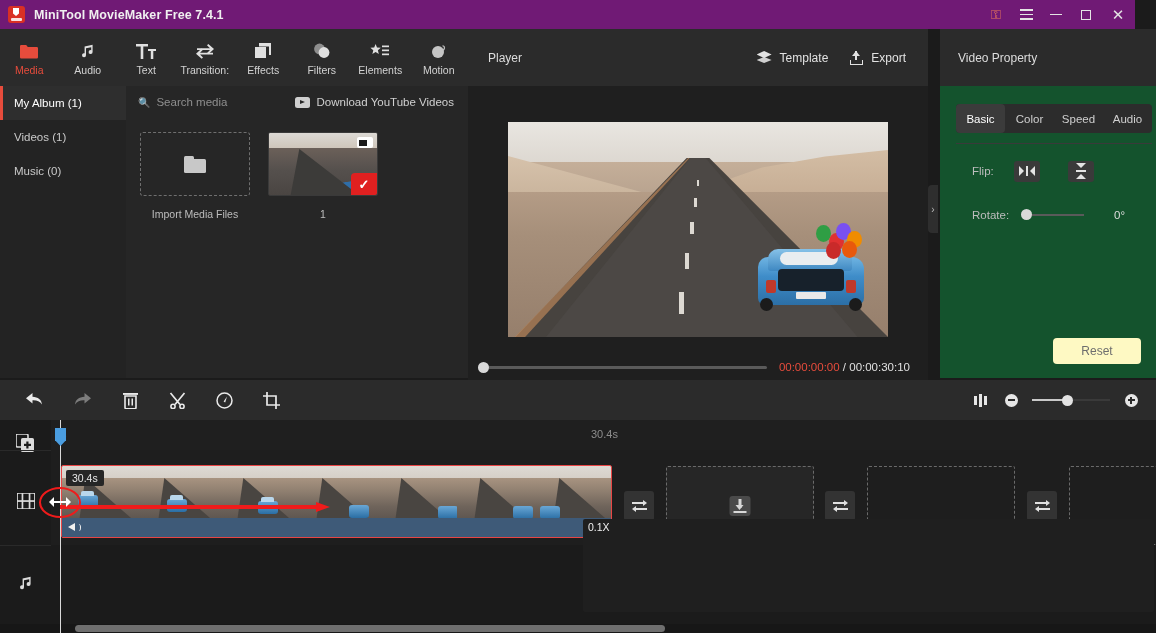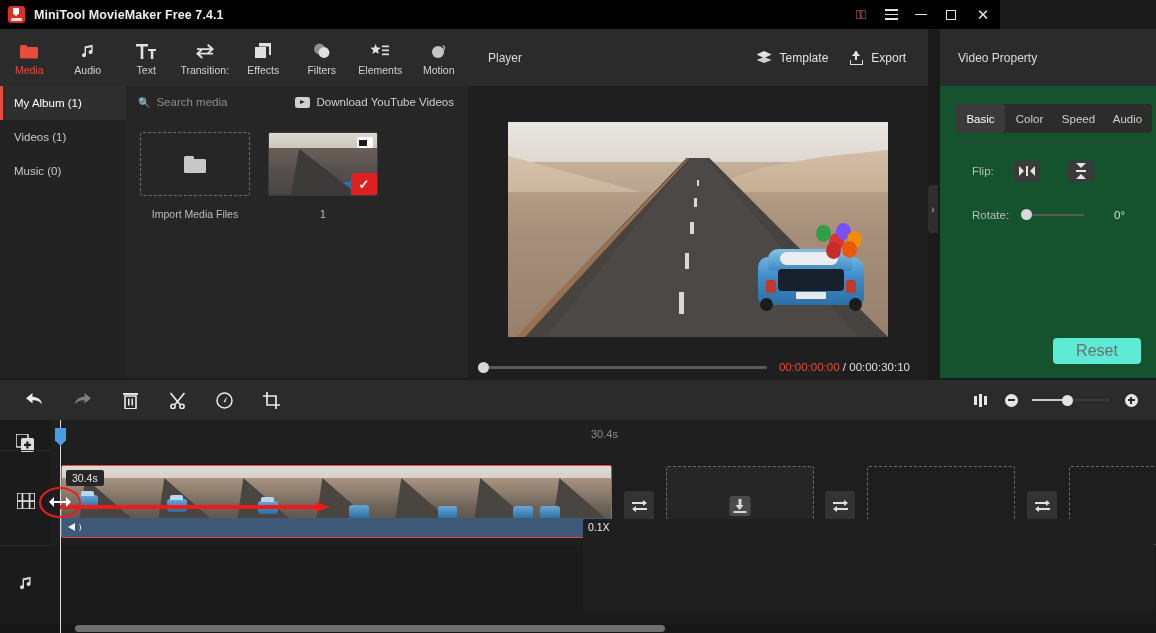--- a/index.html
+++ b/index.html
@@ -7,22 +7,22 @@
     width: 1156px; height: 633px;
     background: #1b1b1b;
     font-family: "Liberation Sans", sans-serif;
     color: #d8d8d8;
     overflow: hidden;
   }
   .app { position: relative; width: 1156px; height: 633px; background:#1b1b1b; }
 
   
   .titlebar {
-    position:absolute; left:0; top:0; width:1000px; height:29px;
-    background:#000000; display:flex; align-items:center;
+    position:absolute; left:0; top:0; width:1135px; height:29px;
+    background:#701a75; display:flex; align-items:center;
   }
   .logo {
     width:17px; height:17px; margin-left:8px; border-radius:3px;
     background:#d93025; position:relative; flex:none;
   }
   .logo:before{
     content:""; position:absolute; left:5px; top:2px; width:6px; height:8px;
     background:#fff; clip-path: polygon(0 0,100% 0,100% 70%,50% 100%,0 70%);
   }
   .logo:after{
@@ -258,23 +258,23 @@
   .flip-h:after{content:"";position:absolute;right:0;top:0;border-right:5px solid #e4e4e4;border-top:5px solid transparent;border-bottom:5px solid transparent;}
   .flip-h i{ position:absolute; left:7px; top:0; width:1.6px; height:10px; background:#e4e4e4;}
   .flip-v{ position:relative; width:10px; height:16px; }
   .flip-v:before{content:"";position:absolute;left:0;top:0;border-top:5px solid #e4e4e4;border-left:5px solid transparent;border-right:5px solid transparent;}
   .flip-v:after{content:"";position:absolute;left:0;bottom:0;border-bottom:5px solid #e4e4e4;border-left:5px solid transparent;border-right:5px solid transparent;}
   .flip-v i{ position:absolute; top:7px; left:0; width:10px; height:1.6px; background:#e4e4e4;}
   .rot-track{ position:relative; width:62px; height:2px; background:#5a5a5a; margin-left:8px;}
   .rot-knob{ position:absolute; left:-1px; top:-5px; width:11px;height:11px;border-radius:50%;background:#d9d9d9;}
   .rot-val{ margin-left:30px; font-size:11.5px; color:#dcdcdc;}
   .reset-btn{
-    position:absolute; left:1053px; top:338px; width:88px; height:26px; background:#5eead4;
+    position:absolute; left:1053px; top:338px; width:88px; height:26px; background:#fef9c3;
     border-radius:4px; display:flex; align-items:center; justify-content:center;
-    font-size:16px; color:#6e6e6e;
+    font-size:12px; color:#6e6e6e;
   }
   .collapse-tab{
     position:absolute; left:928px; top:185px; width:10px; height:48px;
     background:#2e2e2e; border-radius:4px 0 0 4px; display:flex; align-items:center; justify-content:center;
     font-size:10px; color:#b8b8b8;
   }
 
   
   .tl-tools{ position:absolute; left:0; top:380px; width:1156px; height:40px; background:#2b2b2b;}
   .tool{ position:absolute; top:0; width:44px; height:40px; display:flex; align-items:center; justify-content:center; color:#e6e6e6;}

